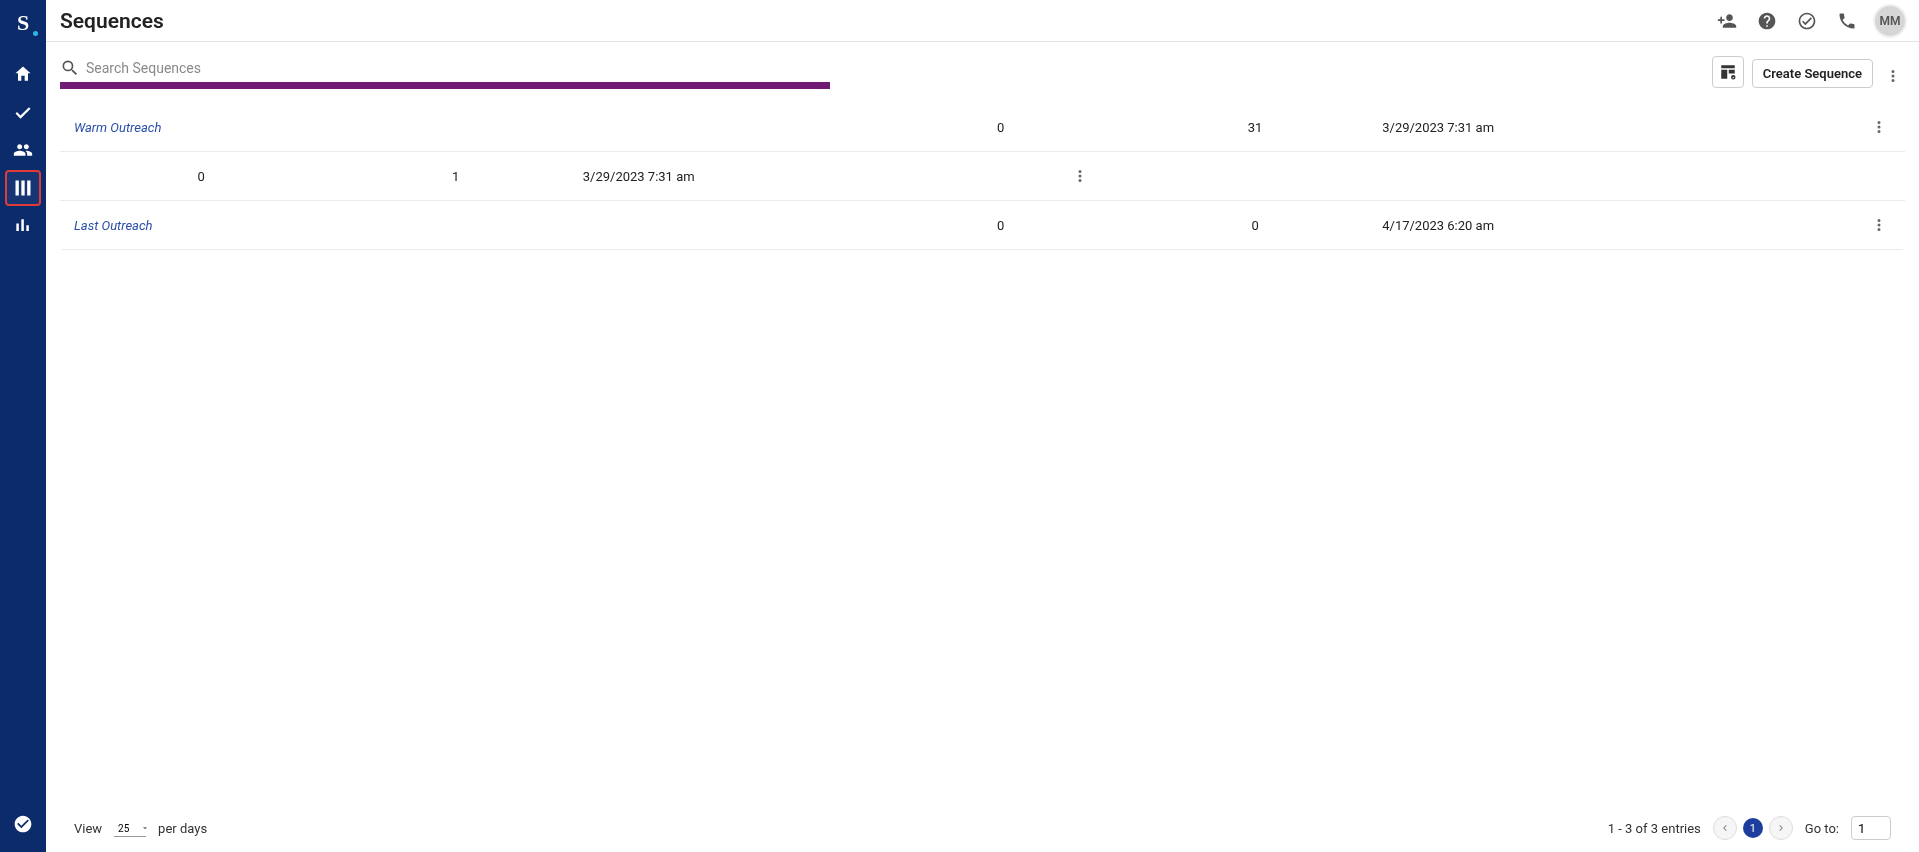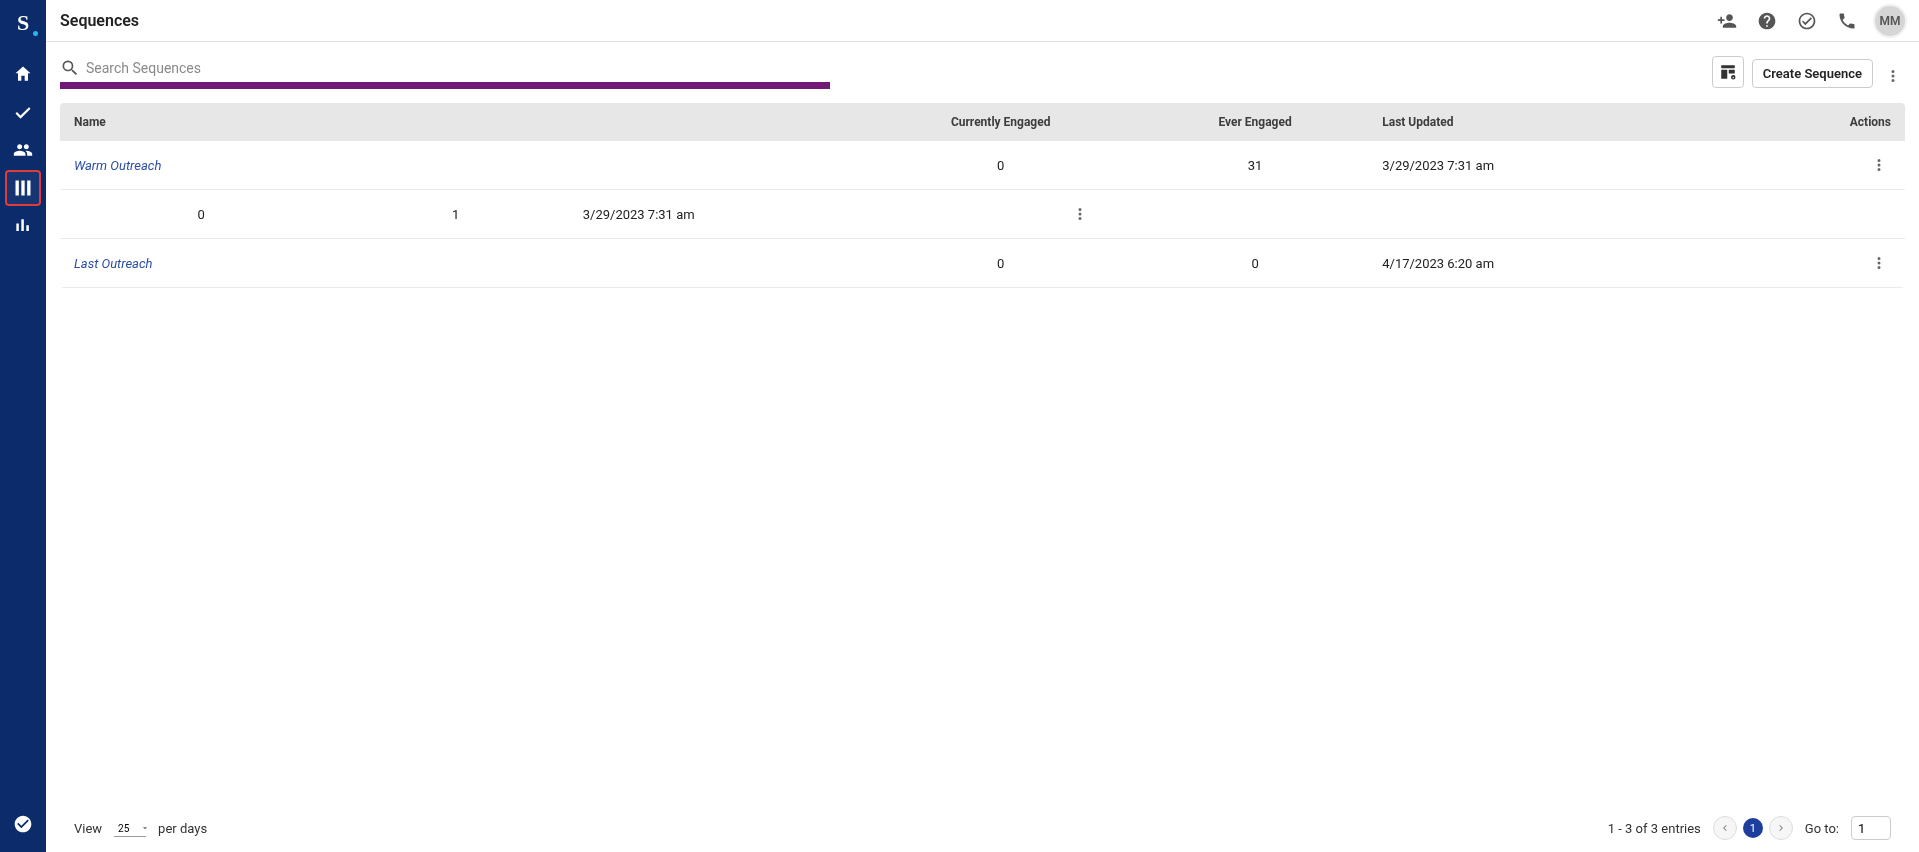--- a/index.html
+++ b/index.html
@@ -80,21 +80,21 @@
   min-width: 0;
 }
 .topbar {
   height: 42px;
   border-bottom: 1px solid #e3e3e3;
   display: flex;
   align-items: center;
   padding: 0 14px;
 }
 .page-title {
-  font-size: 16px;
+  font-size: 21px;
   font-weight: 600;
   color: #222;
 }
 .topbar-actions {
   margin-left: auto;
   display: flex;
   align-items: center;
   gap: 16px;
 }
 .topbar-actions .icon-btn {
@@ -387,27 +387,20 @@
           </button>
           <div class="kebab">
             <svg viewBox="0 0 24 24">
                 <path d="M12 8a2 2 0 110-4 2 2 0 010 4zm0 2a2 2 0 110 4 2 2 0 010-4zm0 6a2 2 0 110 4 2 2 0 010-4z"></path>
               </svg>
           </div>
         </div>
       </div>
 
       <div class="table">
-        <div class="thead">
-          <div class="col-name">Name</div>
-          <div class="col-num">Currently Engaged</div>
-          <div class="col-num">Ever Engaged</div>
-          <div class="col-date">Last Updated</div>
-          <div class="col-actions">Actions</div>
-        </div>
 
         <div class="trow">
           <div class="col-name"><a>Warm Outreach</a></div>
           <div class="col-num">0</div>
           <div class="col-num">31</div>
           <div class="col-date">3/29/2023 7:31 am</div>
           <div class="col-actions row-actions">
             <div class="kebab">
               <svg viewBox="0 0 24 24">
                   <path d="M12 8a2 2 0 110-4 2 2 0 010 4zm0 2a2 2 0 110 4 2 2 0 010-4zm0 6a2 2 0 110 4 2 2 0 010-4z"></path>

